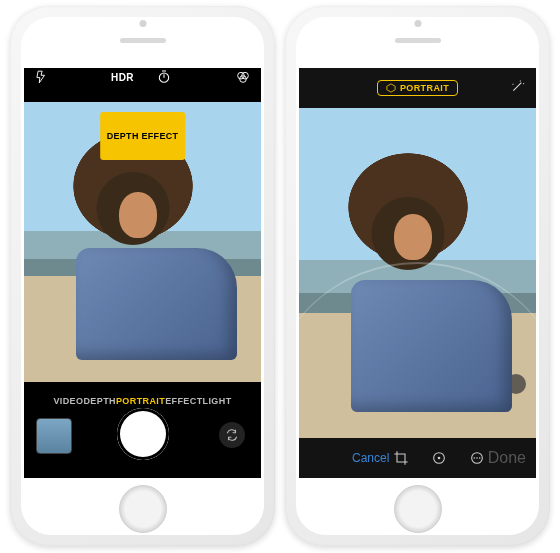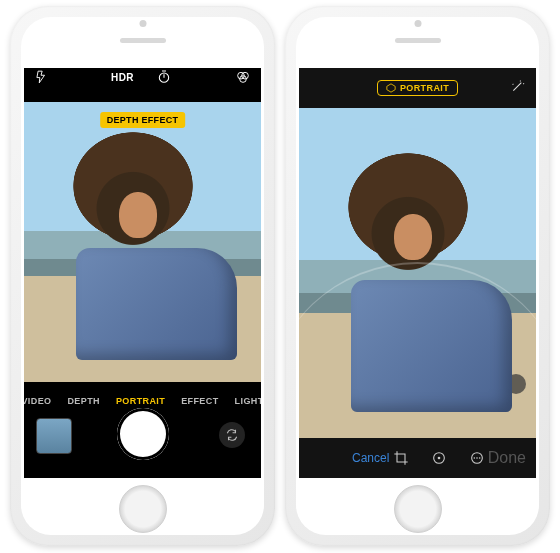--- a/index.html
+++ b/index.html
@@ -80,28 +80,28 @@
   .topbar {
     position:absolute; top:0; left:0; right:0; height:18px;
     background:#000; display:flex; align-items:center; justify-content:space-between;
     padding:0 10px;
   }
   .topbar .center{display:flex; gap:22px; align-items:center;}
   .hdr { color:#fff; font-size:10px; font-weight:600; letter-spacing:.5px;}
   .depth-badge{
     position:absolute; top:44px; left:50%; transform:translateX(-50%);
     background:#f6c400; color:#000; font-size:9px; font-weight:700;
-    padding:3px 7px; border-radius:3px; letter-spacing:.3px;
+    padding:19px 7px; border-radius:3px; letter-spacing:.3px;
   }
   .bottombar{
     position:absolute; bottom:0; left:0; right:0; height:96px; background:#000;
   }
   .modes{
     position:absolute; bottom:72px; left:0; right:0;
-    display:flex; justify-content:center; gap:16px;
+    display:flex; justify-content:center; gap:0;
     color:#bbb; font-size:9px; font-weight:600; letter-spacing:.4px;
   }
   .modes .active{ color:#f6c400; }
   .shutter{
     position:absolute; bottom:18px; left:50%; transform:translateX(-50%);
     width:52px; height:52px; border-radius:50%;
     background:#fff; box-shadow: 0 0 0 3px #000 inset, 0 0 0 5px #fff inset;
   }
   .thumb{
     position:absolute; bottom:24px; left:12px; width:34px; height:34px;

